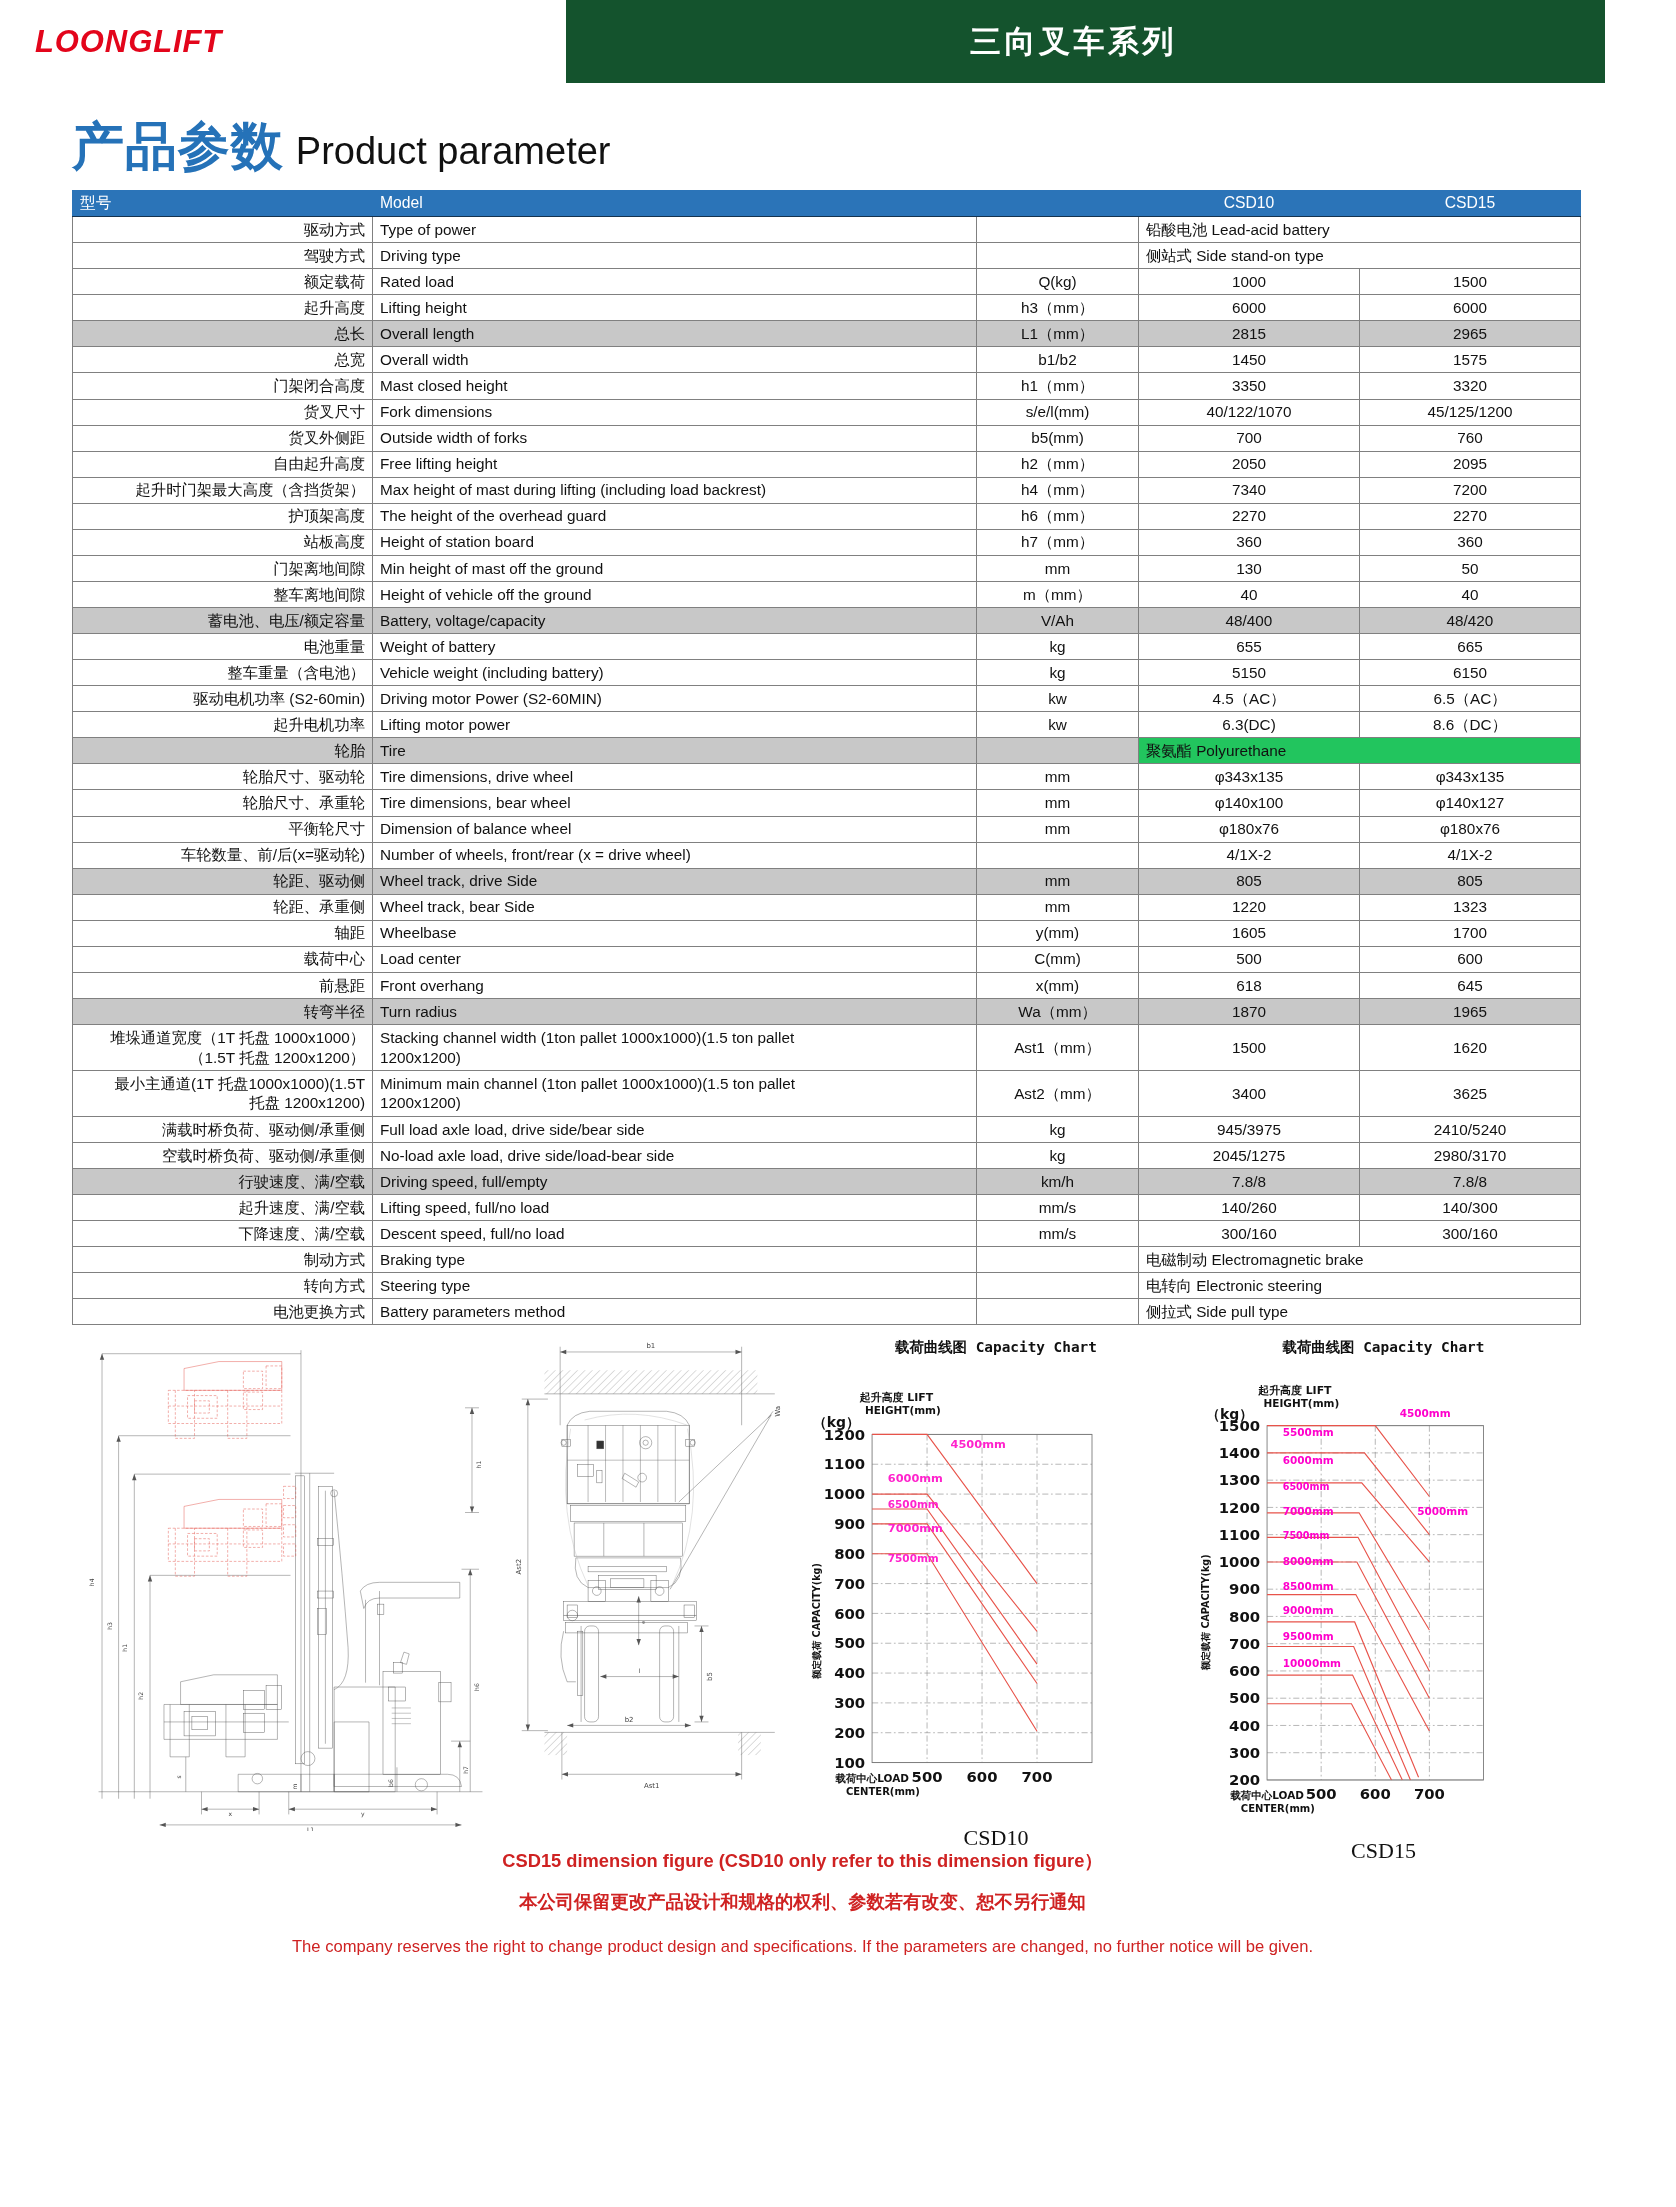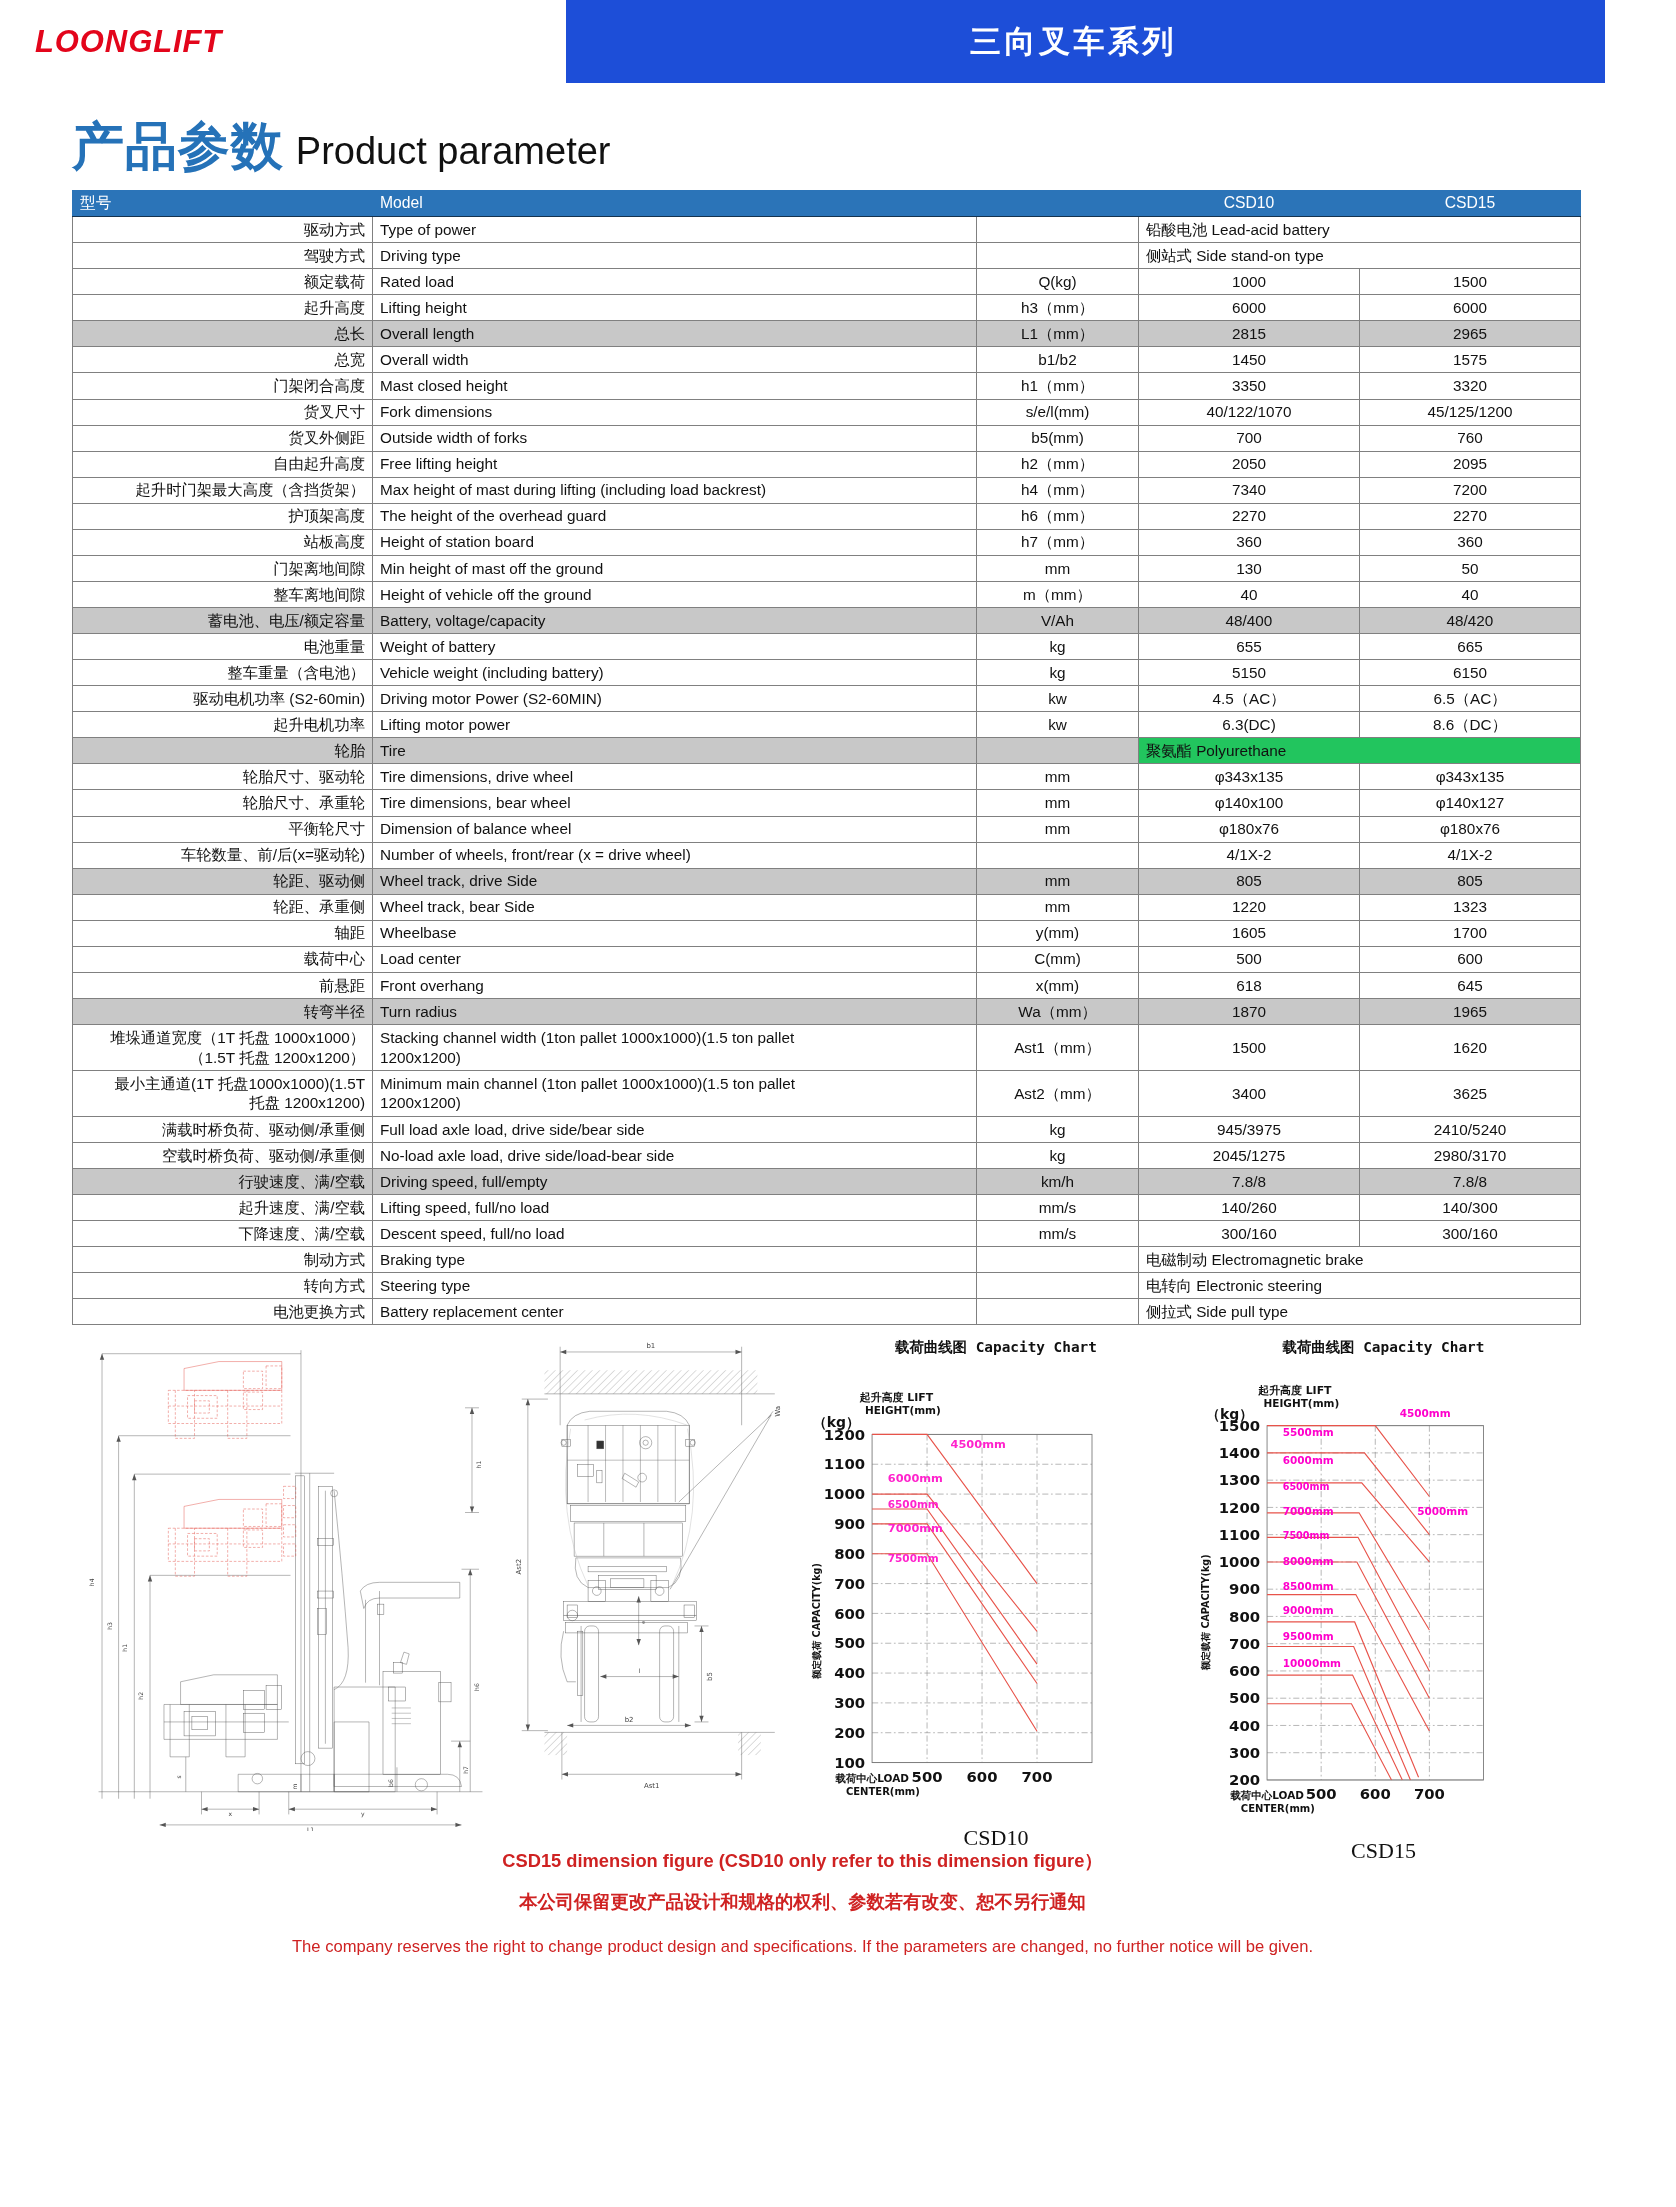--- a/index.html
+++ b/index.html
@@ -29,21 +29,21 @@
   .logo-text {
     font-family: "Liberation Sans", sans-serif;
     font-weight: bold;
     font-style: italic;
     font-size: 31px;
     letter-spacing: 0.9px;
     color: #e3051b;
   }
   .banner-zone {
     flex: 1;
-    background: #1d4ed8;
+    background: #14532d;
     display: flex;
     align-items: center;
     justify-content: center;
     padding-right: 24px;
   }
   .banner-title {
     color: #ffffff;
     font-size: 31px;
     font-weight: bold;
     letter-spacing: 3.5px;
@@ -485,21 +485,21 @@
             <td class="span2" colspan="2">电磁制动 Electromagnetic brake</td>
           </tr>
           <tr>
             <td class="cn">转向方式</td>
             <td class="en">Steering type</td>
             <td class="un"></td>
             <td class="span2" colspan="2">电转向 Electronic steering</td>
           </tr>
           <tr>
             <td class="cn">电池更换方式</td>
-            <td class="en">Battery replacement center</td>
+            <td class="en">Battery parameters method</td>
             <td class="un"></td>
             <td class="span2" colspan="2">侧拉式 Side pull type</td>
           </tr>
         </tbody>
     </table>
   </div>
 
   <div class="figures">
 
     <div class="fig fig-side">

